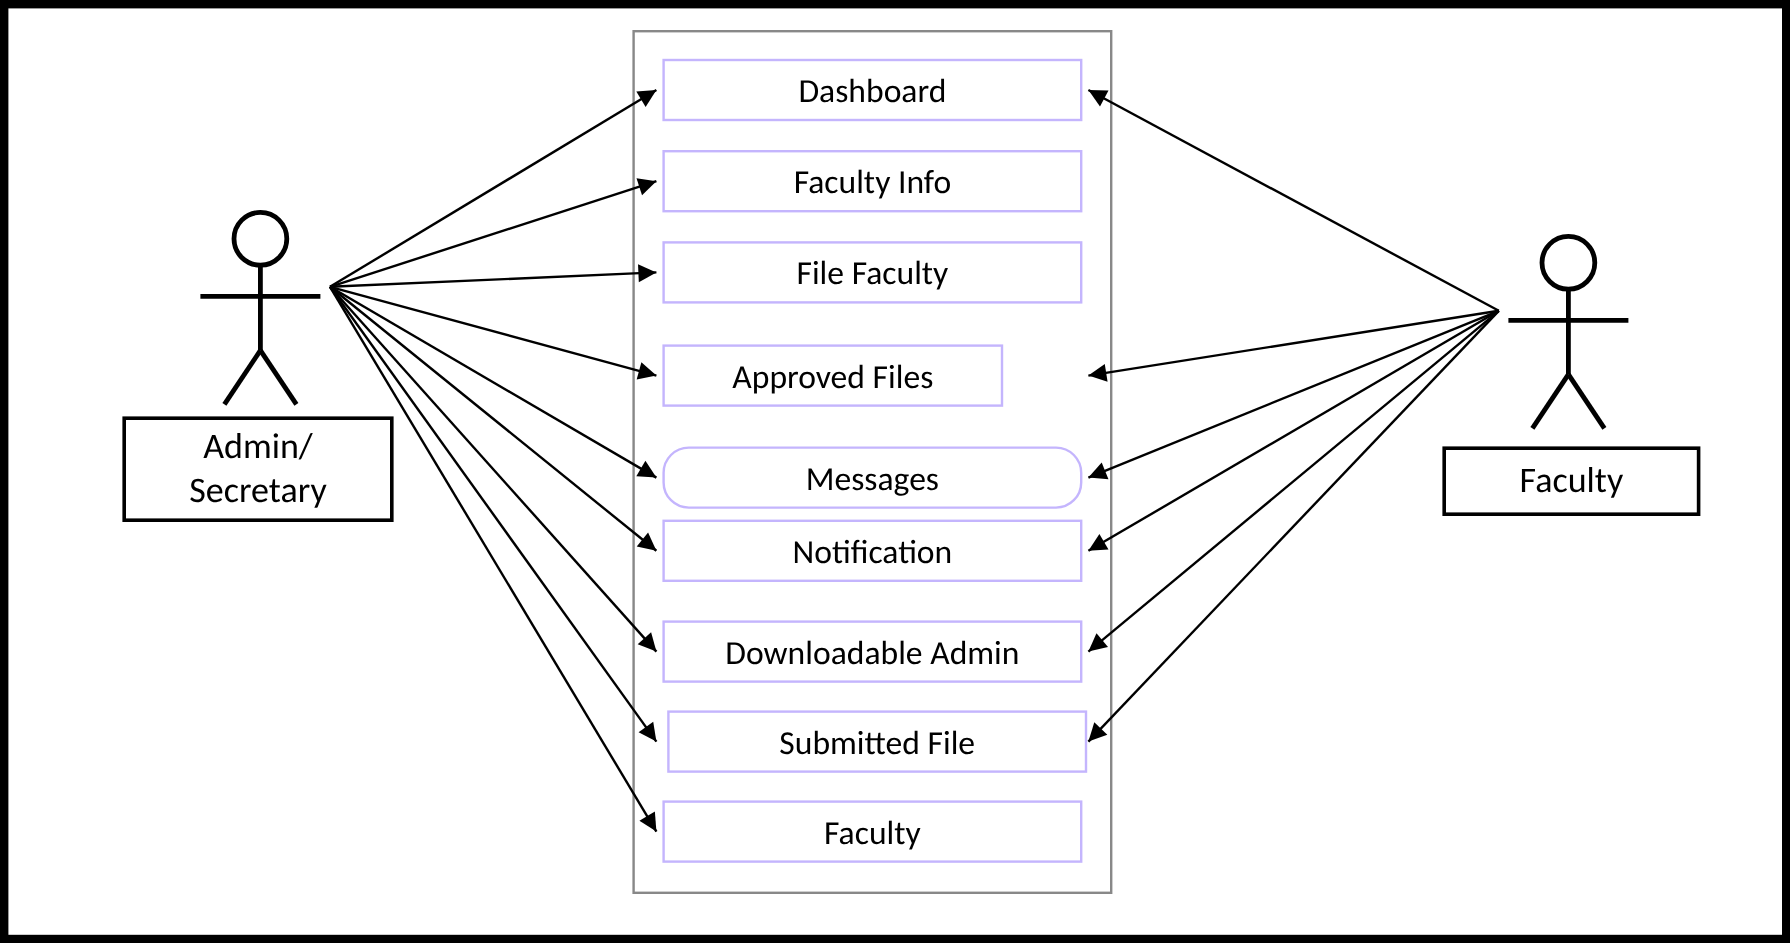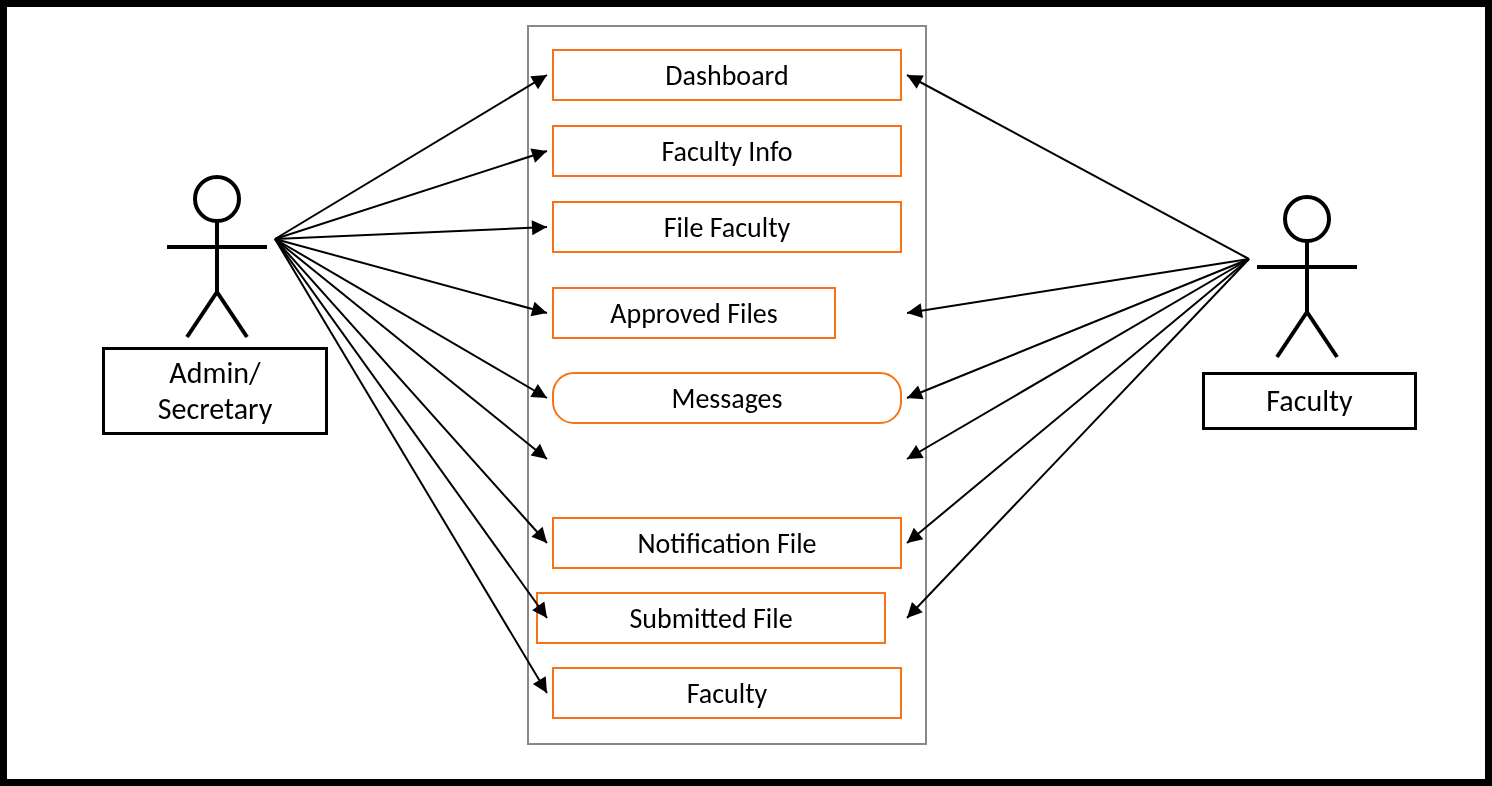--- a/index.html
+++ b/index.html
@@ -37,21 +37,21 @@
     box-sizing: border-box;
   }
   .panel {
     position: absolute;
     border: 2px solid #888;
     box-sizing: border-box;
     background: #fff;
   }
   .usecase-box {
     position: absolute;
-    border: 2px solid #f97316;
+    border: 2px solid #c4b5fd;
     background: #fff;
     text-align: right;
     font-size: 28px;
     display: flex;
     align-items: center;
     justify-content: center;
     box-sizing: border-box;
   }
 </style>
 </head>
@@ -69,24 +69,27 @@
   </div>
   <div class="usecase-box" style="left:545px; top:194px; width:350px; height:52px;">
     <span>File Faculty</span>
   </div>
   <div class="usecase-box" style="left:545px; top:280px; width:284px; height:52px;">
     <span>Approved Files</span>
   </div>
   <div class="usecase-box" style="left:545px; top:365px; width:350px; height:52px;border-radius:22px;">
     <span>Messages</span>
   </div>
+  <div class="usecase-box" style="left:545px; top:426px; width:350px; height:52px;">
+    <span>Notification</span>
+  </div>
   <div class="usecase-box" style="left:545px; top:510px; width:350px; height:52px;">
-    <span>Notification File</span>
+    <span>Downloadable Admin</span>
   </div>
-  <div class="usecase-box" style="left:529px; top:585px; width:350px; height:52px;">
+  <div class="usecase-box" style="left:549px; top:585px; width:350px; height:52px;">
     <span>Submitted File</span>
   </div>
   <div class="usecase-box" style="left:545px; top:660px; width:350px; height:52px;">
     <span>Faculty</span>
   </div>
 
   <div class="actor-label" style="left:95px; top:340px; width:226px; height:88px; white-space:pre-line;">
     <span>Admin/
 Secretary</span>
   </div>

